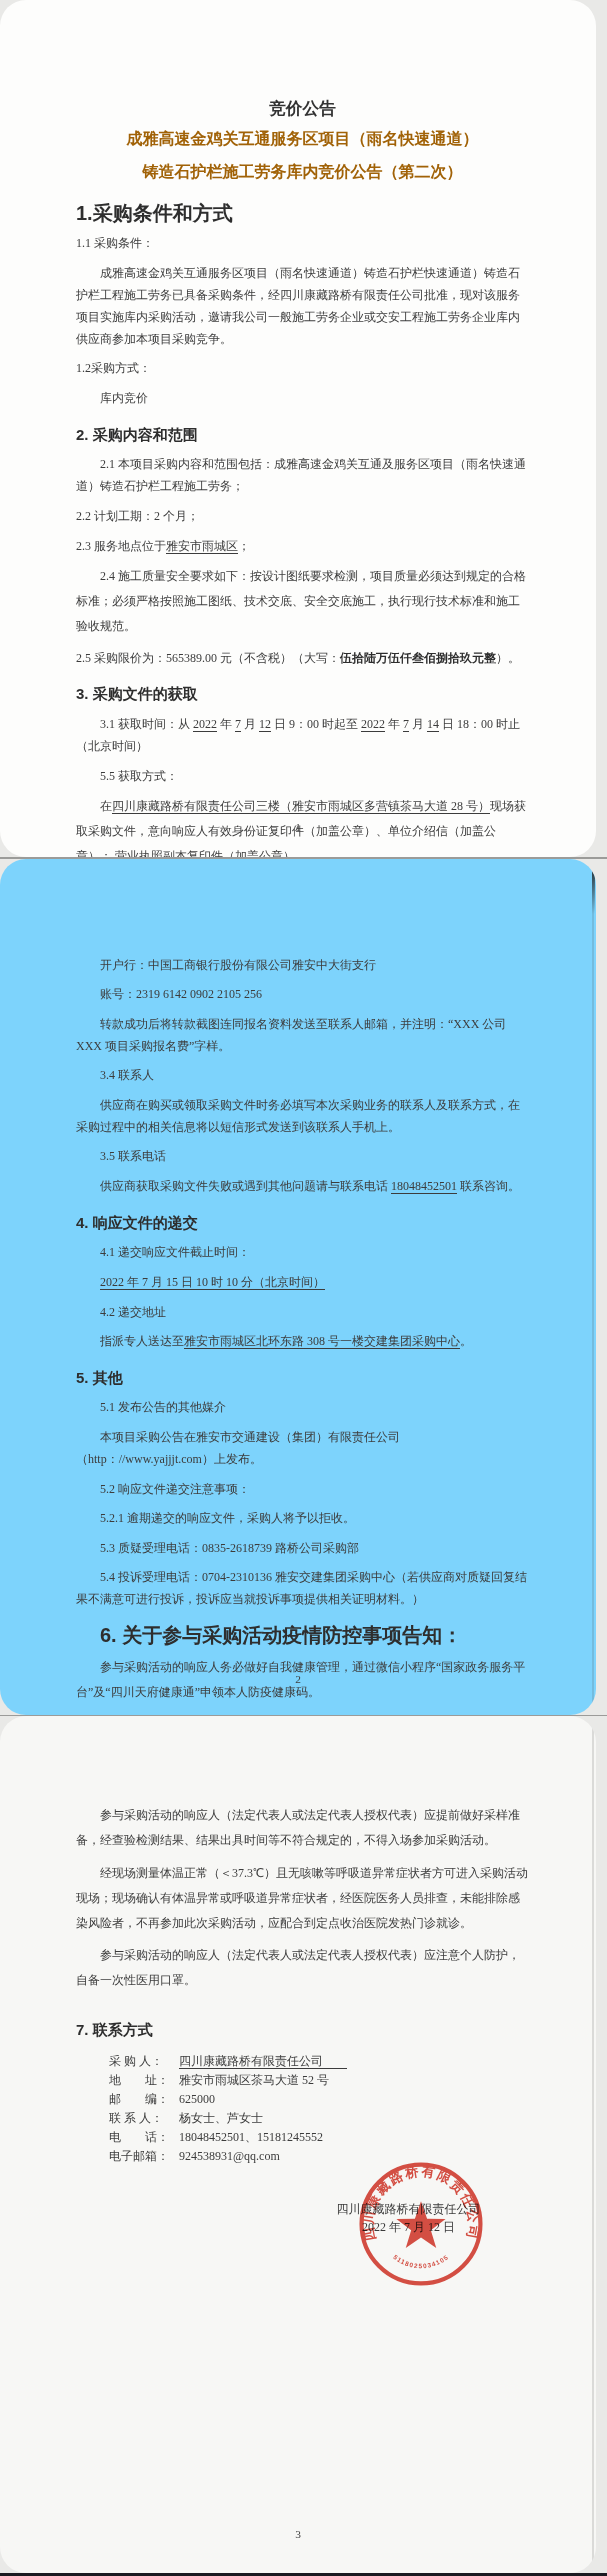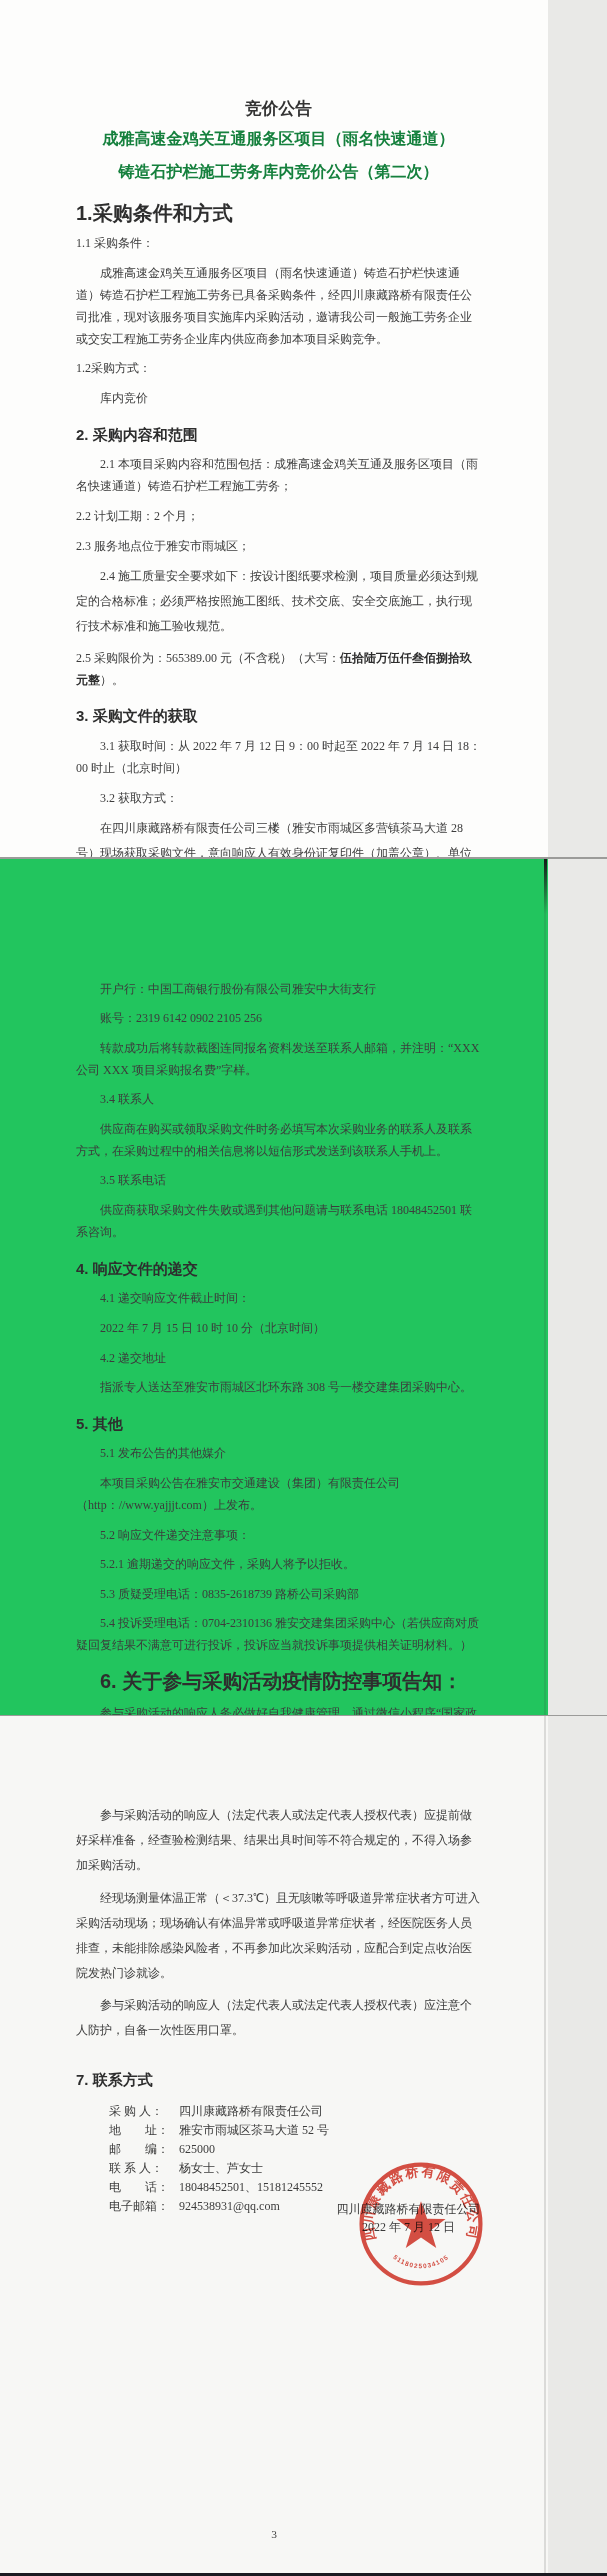--- a/index.html
+++ b/index.html
@@ -1,39 +1,39 @@
 <!DOCTYPE html>
 <html style="font-size:12px"><head>
 <meta charset="utf-8">
 <style>
   html,body{margin:0;padding:0;background:#e9e9e7;}
   body{width:607px;font-family:"Liberation Serif",serif;color:#3c3c3c;}
   .doc{width:607px;}
-  .page{position:relative;width:548px;overflow:hidden;box-sizing:border-box;}
+  .page{position:relative;width:596px;overflow:hidden;box-sizing:border-box;border-radius:26px;}
   .page .content{padding:0 67px 0 76px;}
   .page1{height:857px;background:#fdfdfc;padding-top:96px;}
-  .page2{height:856px;background:#22c55e;padding-top:119px;}
+  .page2{height:856px;background:#7dd3fc;padding-top:95px;}
   .page3{height:857px;background:#f7f7f5;padding-top:87px;}
   .page-sep{height:1.5px;background:#9b9b99;}
   .scan-bottom{height:3px;background:#1a1a20;}
   .edge{position:absolute;right:2.3px;top:0;bottom:0;width:1.5px;background:rgba(70,70,70,.16);}
   .edge-dark{position:absolute;right:1.5px;top:0;width:3px;height:55px;
              background:linear-gradient(180deg,#161616 0%,rgba(22,22,22,0) 100%);}
   .t1{font-family:"Liberation Sans",sans-serif;font-weight:bold;font-size:16.7px;
       line-height:26px;text-align:center;color:#333;}
   .t2{font-family:"Liberation Sans",sans-serif;font-weight:bold;font-size:16px;
-      line-height:33px;text-align:center;color:#15803d;}
+      line-height:33px;text-align:center;color:#a16207;}
   .h{font-family:"Liberation Sans",sans-serif;font-weight:bold;font-size:20px;
      line-height:23px;color:#2e2e2e;margin:13.7px 0 0;}
   .h.big{font-size:15px;}
   .p{font-size:12px;line-height:22px;margin:7.6px 0 0;}
   .p.loose{line-height:25px;}
   .ind{text-indent:24px;}
   .sub{margin-left:24px;}
-  .seg-u{text-underline-offset:3px;}
+  .seg-u{text-decoration:underline;text-underline-offset:3px;}
   .seg-b{font-weight:bold;color:#2d2d2d;}
   .pagenum{position:absolute;left:0;right:0;text-align:center;font-size:11.4px;color:#3f3f3f;}
   .page1 .pagenum{bottom:24px;}
   .page2 .pagenum{bottom:30px;}
   .page3 .pagenum{bottom:33px;}
   .contact{margin:10.6px 0 0 33px;}
   .contact .row{font-size:12px;line-height:19px;}
   .contact .lbl{display:inline-block;min-width:70px;}
   .sig{position:absolute;left:334px;top:484px;width:149px;text-align:center;
        font-size:12px;line-height:18px;color:#3a3a3a;}
@@ -59,21 +59,21 @@
 
       <div class="h big">2. 采购内容和范围</div>
       <div class="p ind"><span>2.1 本项目采购内容和范围包括：成雅高速金鸡关互通及服务区项目（雨名快速通道）铸造石护栏工程施工劳务；</span></div>
       <div class="p"><span>2.2 计划工期：2 个月；</span></div>
       <div class="p"><span>2.3 服务地点位于</span><span class="seg-u">雅安市雨城区</span><span>；</span></div>
       <div class="p ind loose"><span>2.4 施工质量安全要求如下：按设计图纸要求检测，项目质量必须达到规定的合格标准；必须严格按照施工图纸、技术交底、安全交底施工，执行现行技术标准和施工验收规范。</span></div>
       <div class="p"><span>2.5 采购限价为：565389.00 元（不含税）（大写：</span><span class="seg-b">伍拾陆万伍仟叁佰捌拾玖元整</span><span>）。</span></div>
 
       <div class="h big">3. 采购文件的获取</div>
       <div class="p ind"><span>3.1 获取时间：从 </span><span class="seg-u">2022</span><span> 年 </span><span class="seg-u">7</span><span> 月 </span><span class="seg-u">12</span><span> 日 9：00 时起至 </span><span class="seg-u">2022</span><span> 年 </span><span class="seg-u">7</span><span> 月 </span><span class="seg-u">14</span><span> 日 18：00 时止（北京时间）</span></div>
-      <div class="p sub"><span>3.2 获取方式：</span></div>
+      <div class="p sub"><span>5.5 获取方式：</span></div>
       <div class="p ind loose"><span>在</span><span class="seg-u">四川康藏路桥有限责任公司三楼（雅安市雨城区多营镇茶马大道 28 号）</span><span>现场获取采购文件，意向响应人有效身份证复印件（加盖公章）、单位介绍信（加盖公章）； 营业执照副本复印件（加盖公章）。</span></div>
 
     </div>
     <div class="pagenum">1</div>
   </section>
 
   <div class="page-sep"></div>
 
   <section class="page page2">
     <div class="edge"></div>

